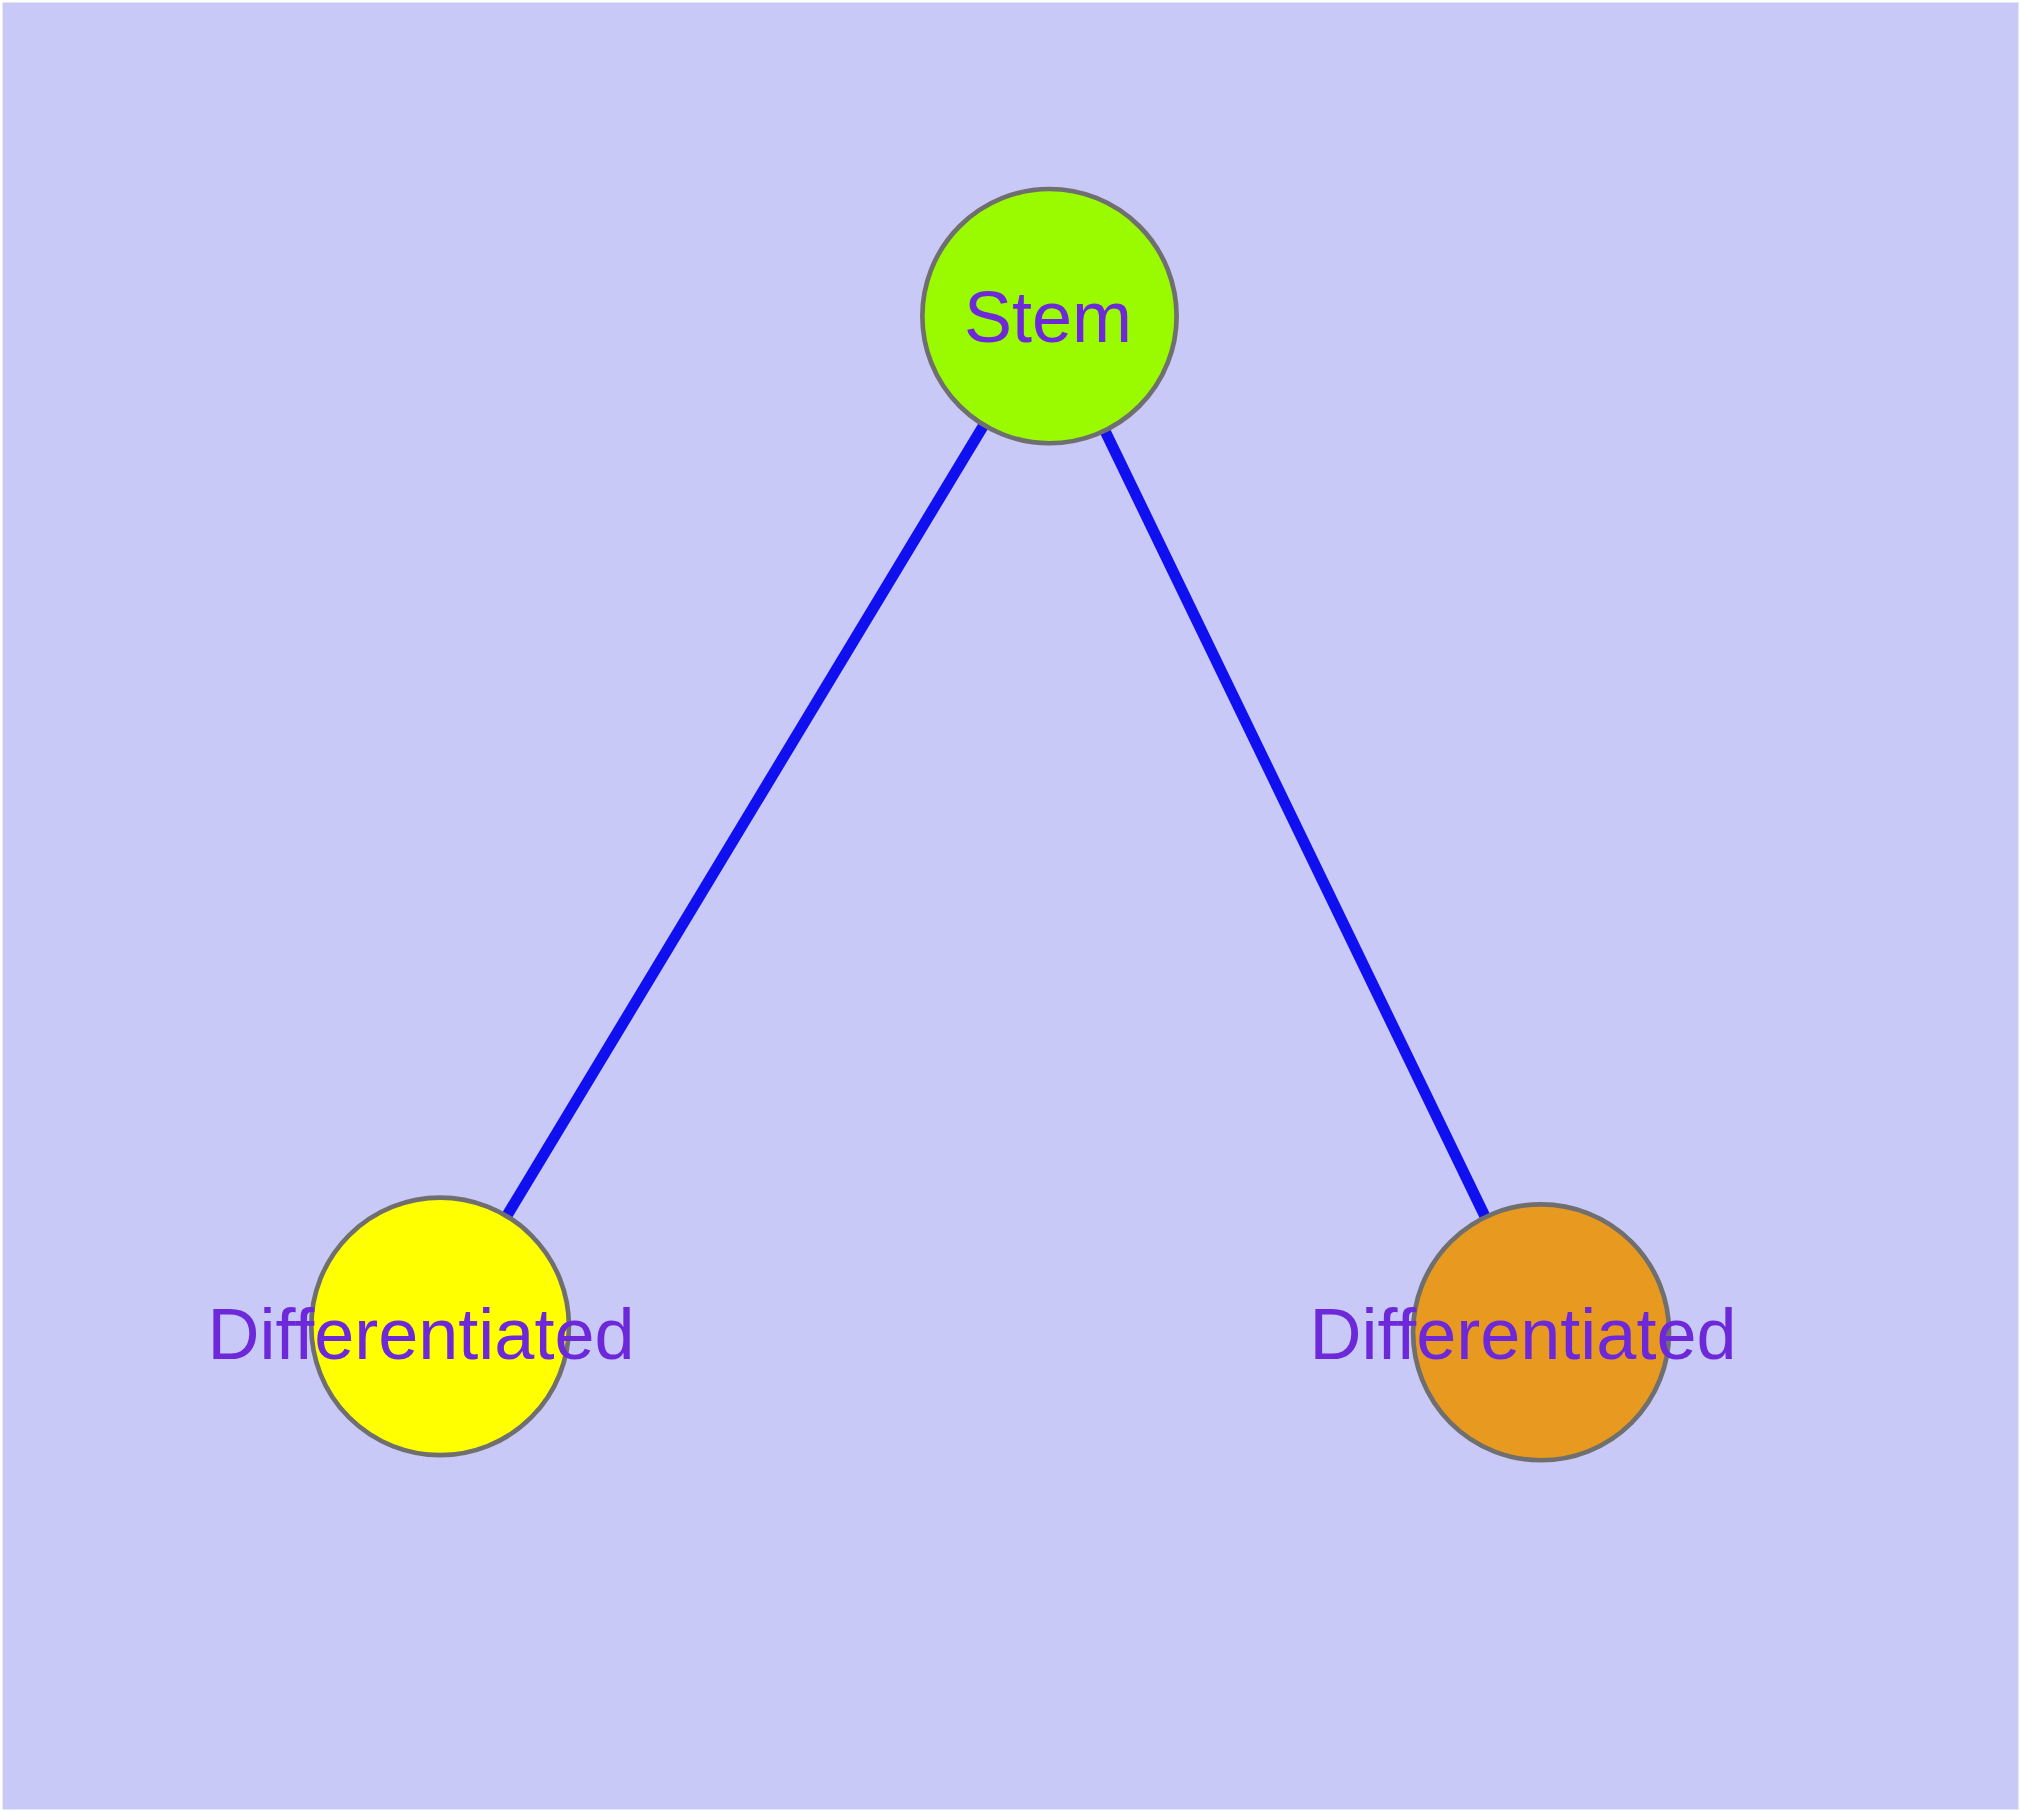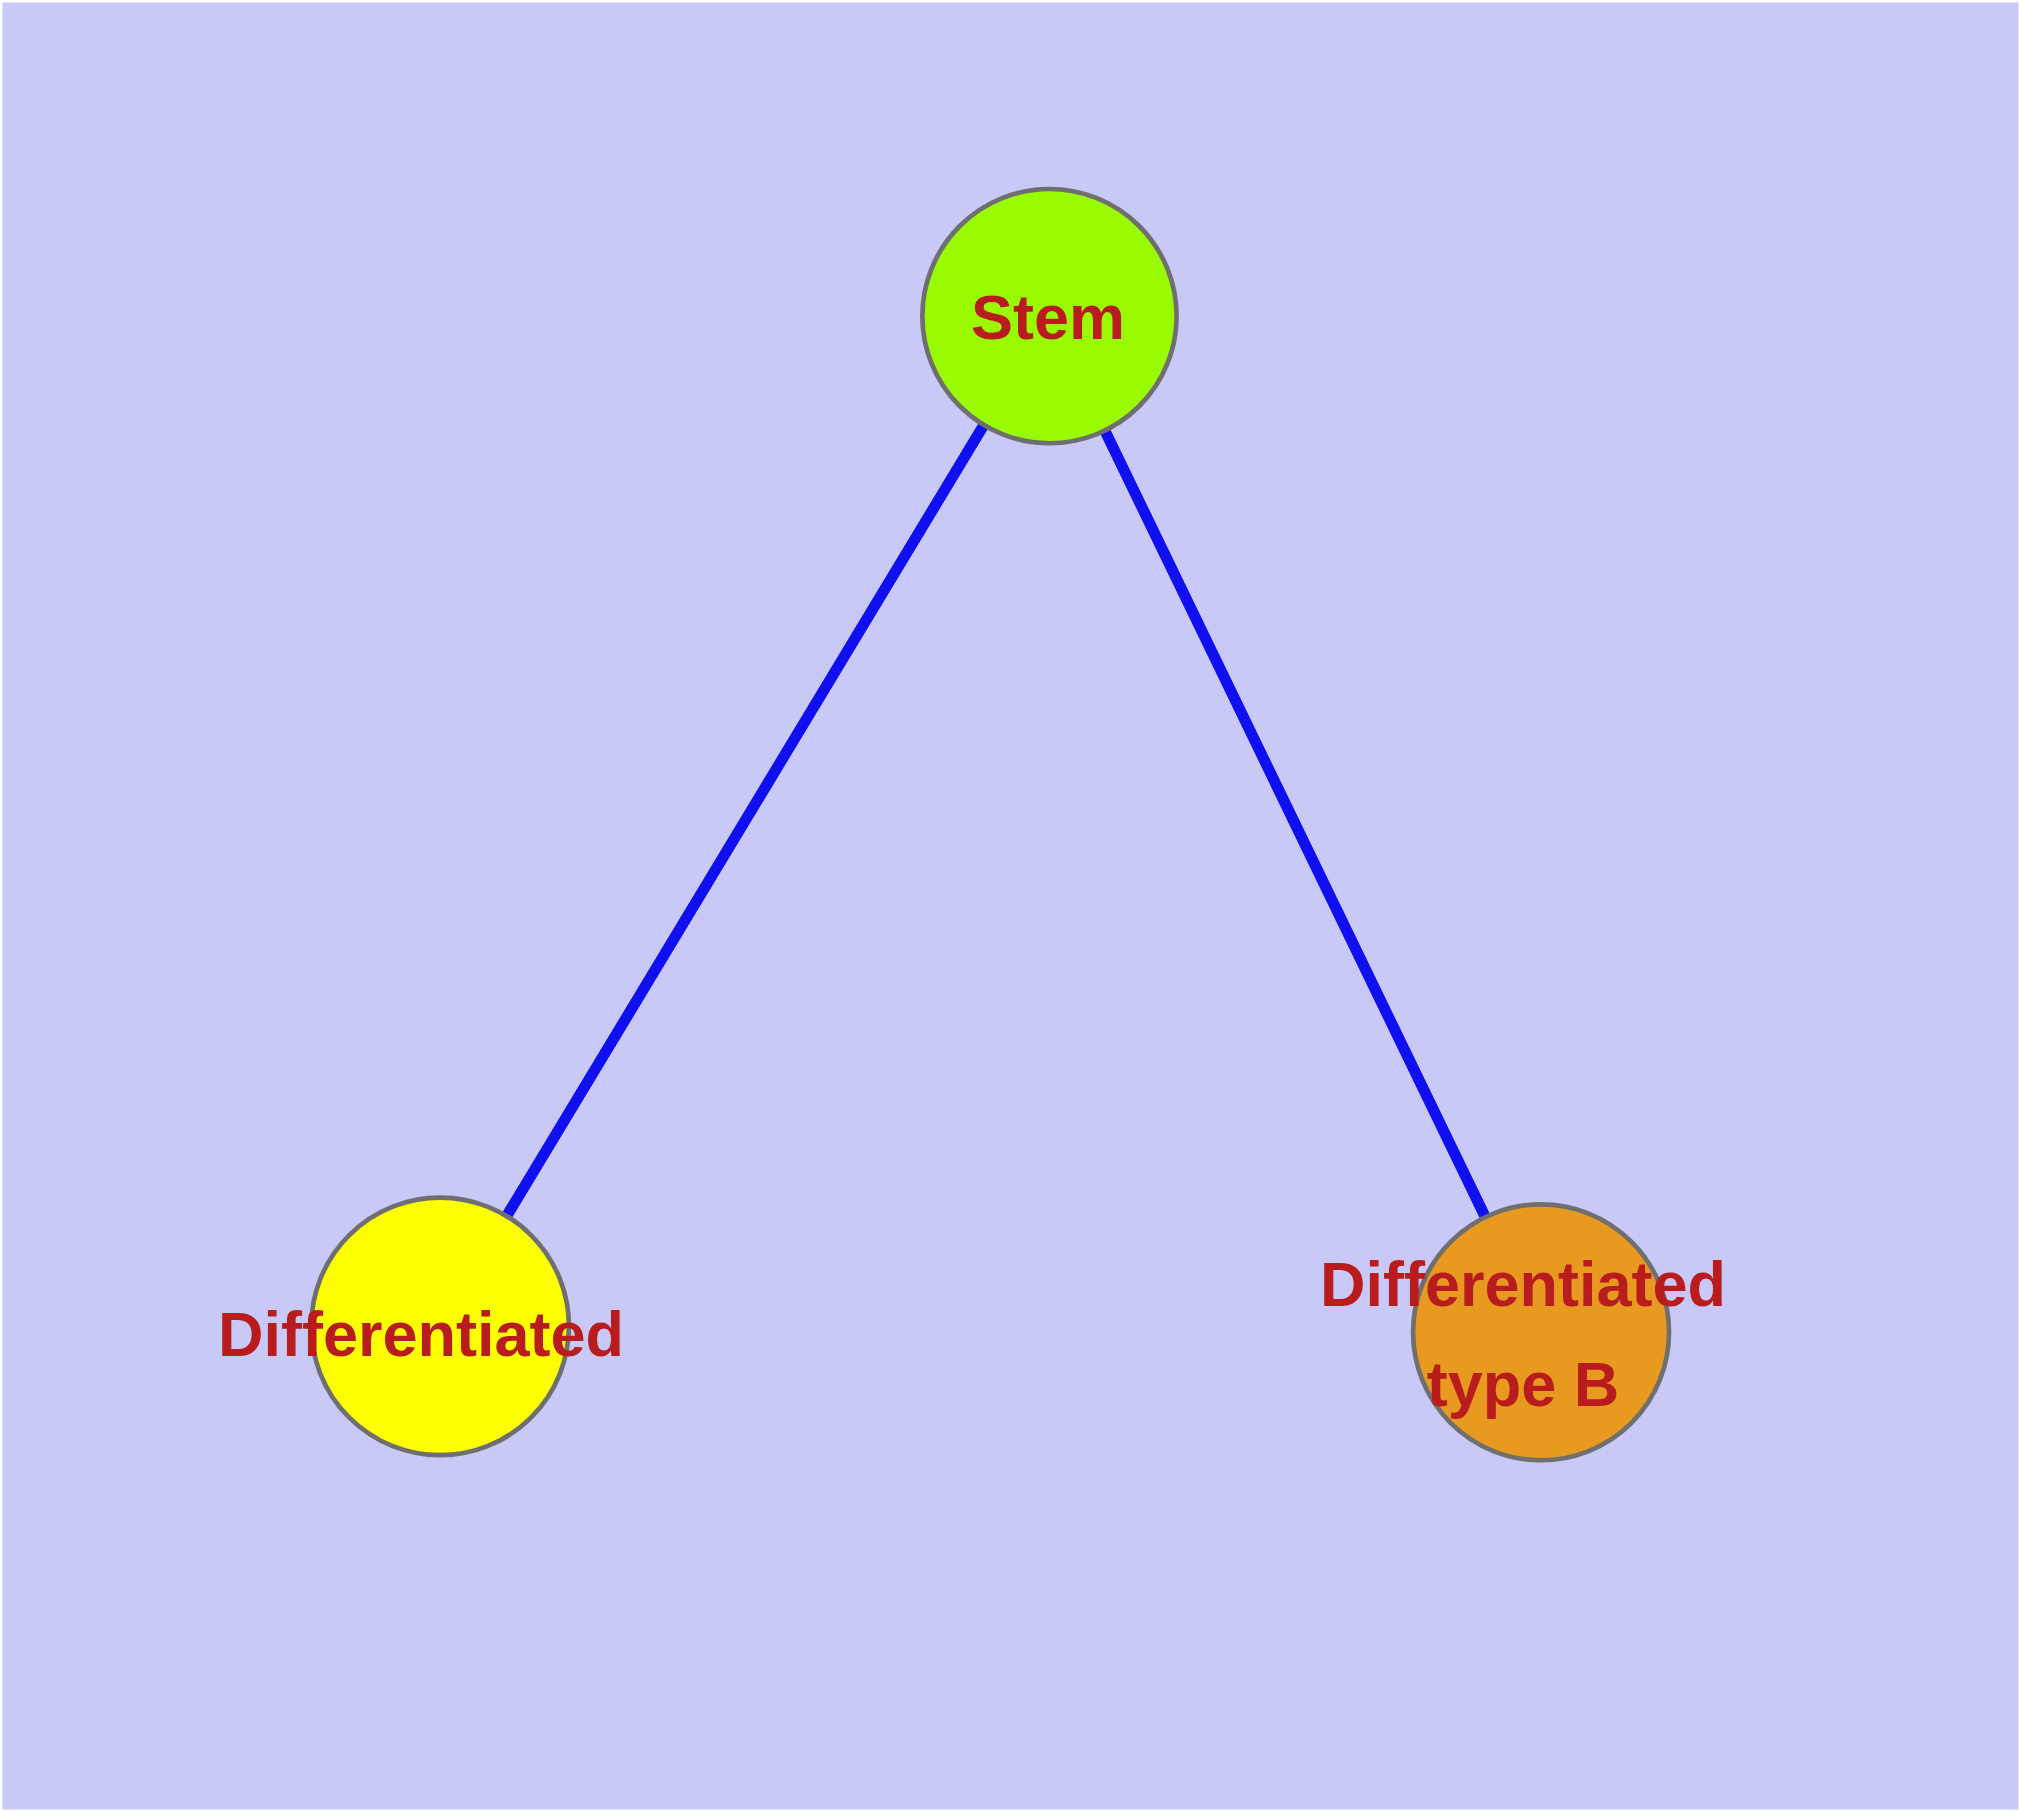--- a/index.html
+++ b/index.html
@@ -21,23 +21,23 @@
     left: 0;
     top: 0;
     width: 2021px;
     height: 1812px;
     display: block;
   }
   .node-label {
     position: absolute;
     transform: translate(-50%, -50%);
     text-align: center;
-    color: #b91c1c;
-    font-weight: 700;
-    font-size: 63px;
+    color: #6d28d9;
+    font-weight: 400;
+    font-size: 72px;
     line-height: 100px;
     white-space: nowrap;
     letter-spacing: 0;
   }
   .node-label .line { display: block; }
   #label-stem   { left: 1048px; top: 317px;  }
   #label-type-a { left: 421px;  top: 1334px; }
   #label-type-b { left: 1523px; top: 1334px; }
 </style>
 </head>
@@ -58,17 +58,16 @@
   <div id="label-stem" class="node-label">
     <span class="line">Stem</span>
   </div>
 
   <div id="label-type-a" class="node-label">
     <span class="line">Differentiated</span>
   </div>
 
   <div id="label-type-b" class="node-label">
     <span class="line">Differentiated</span>
-    <span class="line">type B</span>
   </div>
 
 </div>
 
 
 </body></html>

